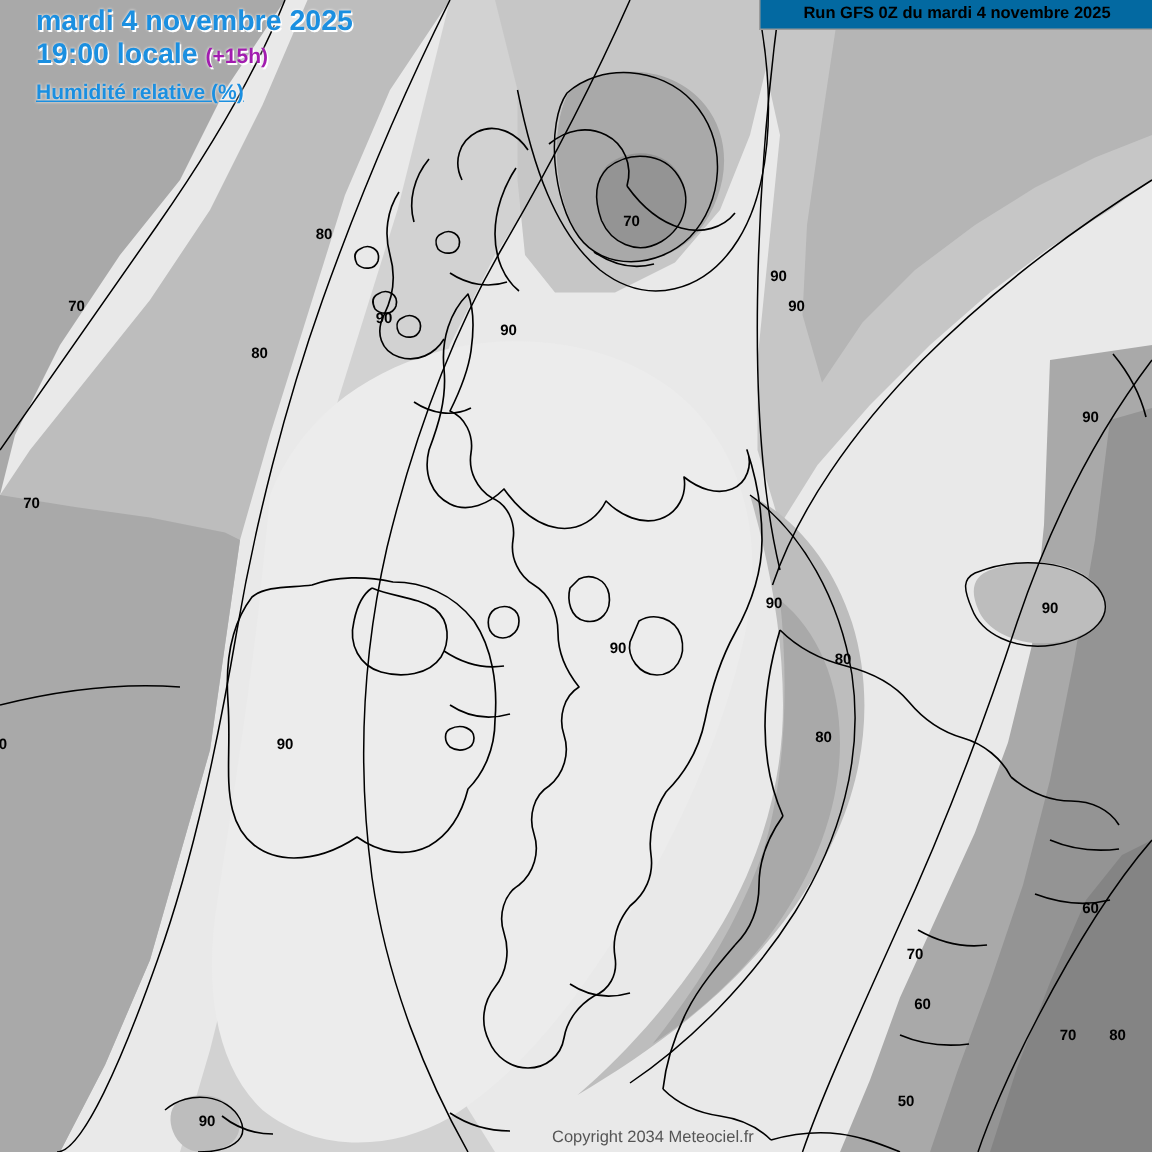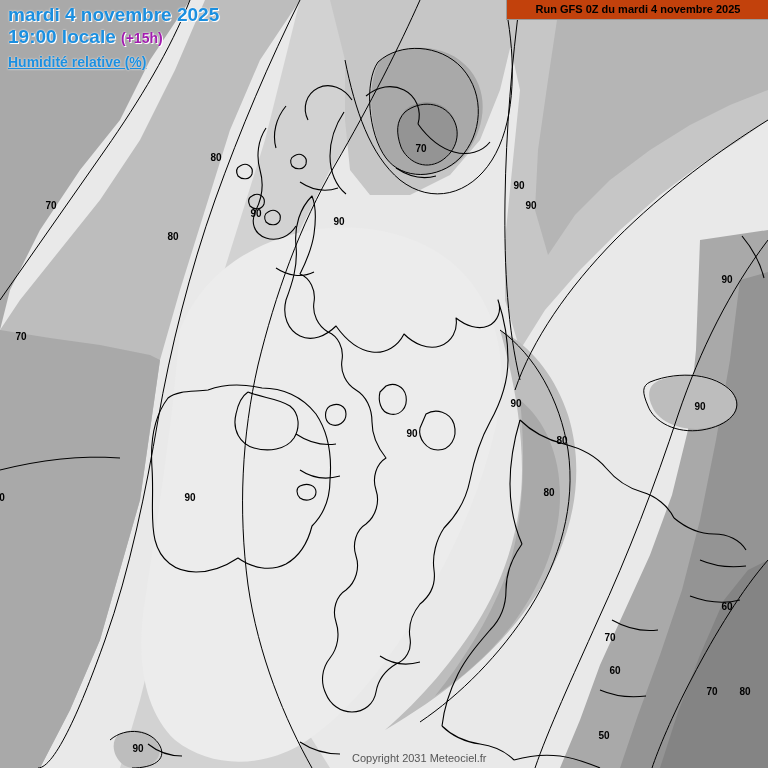--- a/index.html
+++ b/index.html
@@ -18,20 +18,21 @@
   #map-canvas {
     position: absolute;
     left: 0; top: 0;
     width: 768px;
     height: 768px;
   }
   .overlay-text {
     position: absolute;
     pointer-events: none;
     white-space: nowrap;
+    margin-left: 16px;
   }
   #title-block {
     left: 8px;
     top: 4px;
   }
   #title-date {
     font-size: 19px;
     font-weight: bold;
     color: #1b8fe0;
     text-shadow: 0 0 2px #fff, 1px 1px 0 #fff;
@@ -57,21 +58,21 @@
     line-height: 20px;
     margin-top: 3px;
     text-decoration: underline;
   }
   #run-bar {
     position: absolute;
     left: 506px;
     top: 0px;
     width: 262px;
     height: 20px;
-    background: #c2410c;
+    background: #0369a1;
     border-bottom: 1px solid #9a9a9a;
     border-left: 1px solid #9a9a9a;
     box-sizing: border-box;
   }
   #run-label {
     position: absolute;
     left: 0;
     top: 3px;
     width: 262px;
     text-align: center;
@@ -287,15 +288,15 @@
       <span>19:00 locale</span>
       <span id="title-echeance">(+15h)</span>
     </div>
     <div id="title-param">Humidité relative (%)</div>
   </div>
 
   <div id="run-bar">
     <div id="run-label">Run GFS 0Z du mardi 4 novembre 2025</div>
   </div>
 
-  <div id="copyright" class="overlay-text">Copyright 2031 Meteociel.fr</div>
+  <div id="copyright" class="overlay-text">Copyright 2034 Meteociel.fr</div>
 
 </div>
 
 </body></html>

